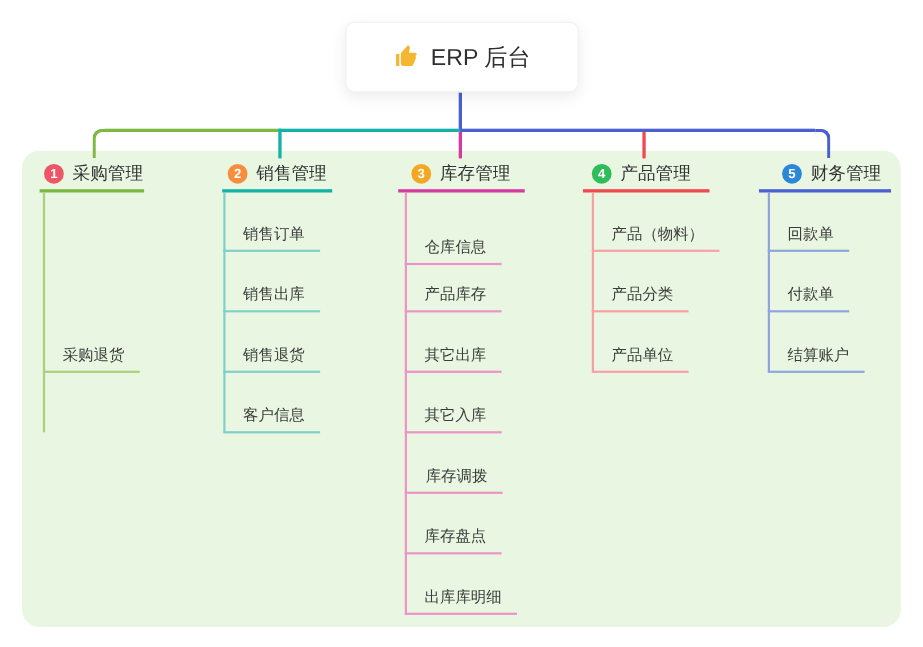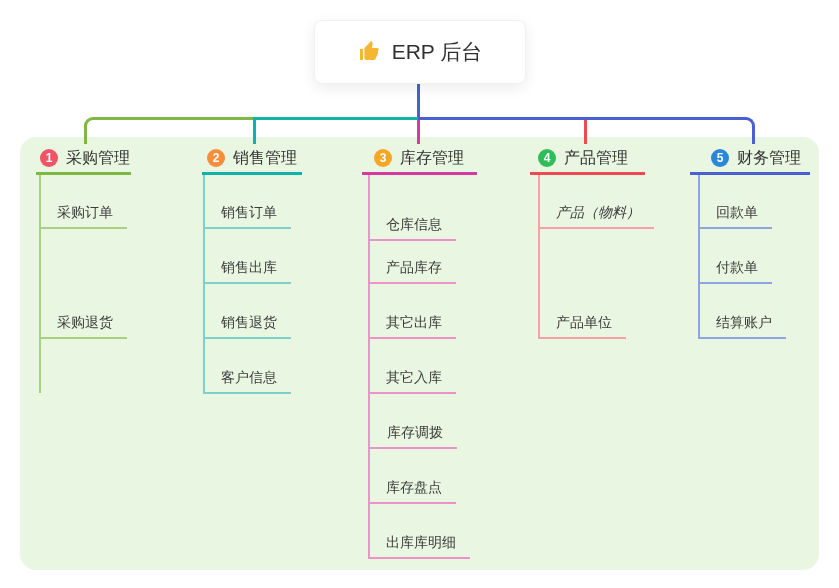--- a/index.html
+++ b/index.html
@@ -73,21 +73,20 @@
     </span>
     <span>ERP 后台</span>
   </div>
 
   <div class="branch-title" style="left:40px">
     <span class="badge" style="background-color: rgb(238, 85, 102);">1</span>
     <span>采购管理</span>
   </div>
   <div class="title-ul" style="left: 36px; width: 95px; background-color: rgb(125, 184, 66);"></div>
   <div class="trunk" style="left: 39px; top: 175px; height: 218px; background-color: rgb(168, 208, 127);"></div>
-  <div class="item" style="left: 39px; top: 202px; border-bottom-color: rgb(168, 208, 127);">采购订单</div>
   <div class="item" style="left: 39px; top: 312px; border-bottom-color: rgb(168, 208, 127);">采购退货</div>
 
   <div class="branch-title" style="left:207px">
     <span class="badge" style="background-color: rgb(247, 142, 61);">2</span>
     <span>销售管理</span>
   </div>
   <div class="title-ul" style="left: 202px; width: 100px; background-color: rgb(18, 178, 166);"></div>
   <div class="trunk" style="left: 203px; top: 175px; height: 218px; background-color: rgb(127, 208, 201);"></div>
   <div class="item" style="left: 203px; top: 202px; border-bottom-color: rgb(127, 208, 201);">销售订单</div>
   <div class="item" style="left: 203px; top: 257px; border-bottom-color: rgb(127, 208, 201);">销售出库</div>
@@ -107,21 +106,22 @@
   <div class="item" style="left: 368px; top: 422px; border-bottom-color: rgb(236, 147, 200); padding-left: 19px;">库存调拨</div>
   <div class="item" style="left: 368px; top: 477px; border-bottom-color: rgb(236, 147, 200);">库存盘点</div>
   <div class="item" style="left: 368px; top: 532px; border-bottom-color: rgb(236, 147, 200);">出库库明细</div>
 
   <div class="branch-title" style="left:538px">
     <span class="badge" style="background-color: rgb(47, 189, 90);">4</span>
     <span>产品管理</span>
   </div>
   <div class="title-ul" style="left: 530px; width: 115px; background-color: rgb(242, 72, 79);"></div>
   <div class="trunk" style="left: 538px; top: 175px; height: 163px; background-color: rgb(248, 160, 165);"></div>
-  <div class="item" style="left: 538px; top: 202px; border-bottom-color: rgb(248, 160, 165); font-style: italic;">产品（物料）</div>
+  <div class="item" style="left: 538px; top: 202px; border-bottom-color: rgb(248, 160, 165);">产品（物料）</div>
+  <div class="item" style="left: 538px; top: 257px; border-bottom-color: rgb(248, 160, 165);">产品分类</div>
   <div class="item" style="left: 538px; top: 312px; border-bottom-color: rgb(248, 160, 165);">产品单位</div>
 
   <div class="branch-title" style="left:711px">
     <span class="badge" style="background-color: rgb(43, 135, 216);">5</span>
     <span>财务管理</span>
   </div>
   <div class="title-ul" style="left: 690px; width: 120px; background-color: rgb(74, 95, 209);"></div>
   <div class="trunk" style="left: 698px; top: 175px; height: 163px; background-color: rgb(144, 165, 224);"></div>
   <div class="item" style="left: 698px; top: 202px; border-bottom-color: rgb(144, 165, 224);">回款单</div>
   <div class="item" style="left: 698px; top: 257px; border-bottom-color: rgb(144, 165, 224);">付款单</div>

